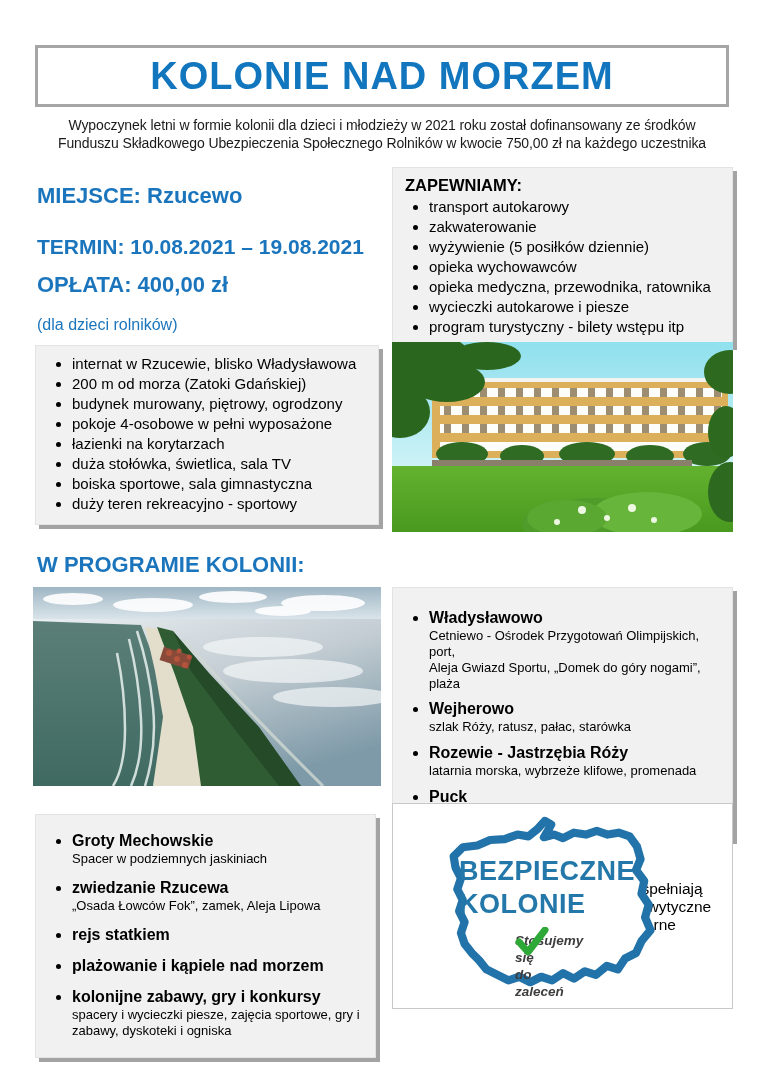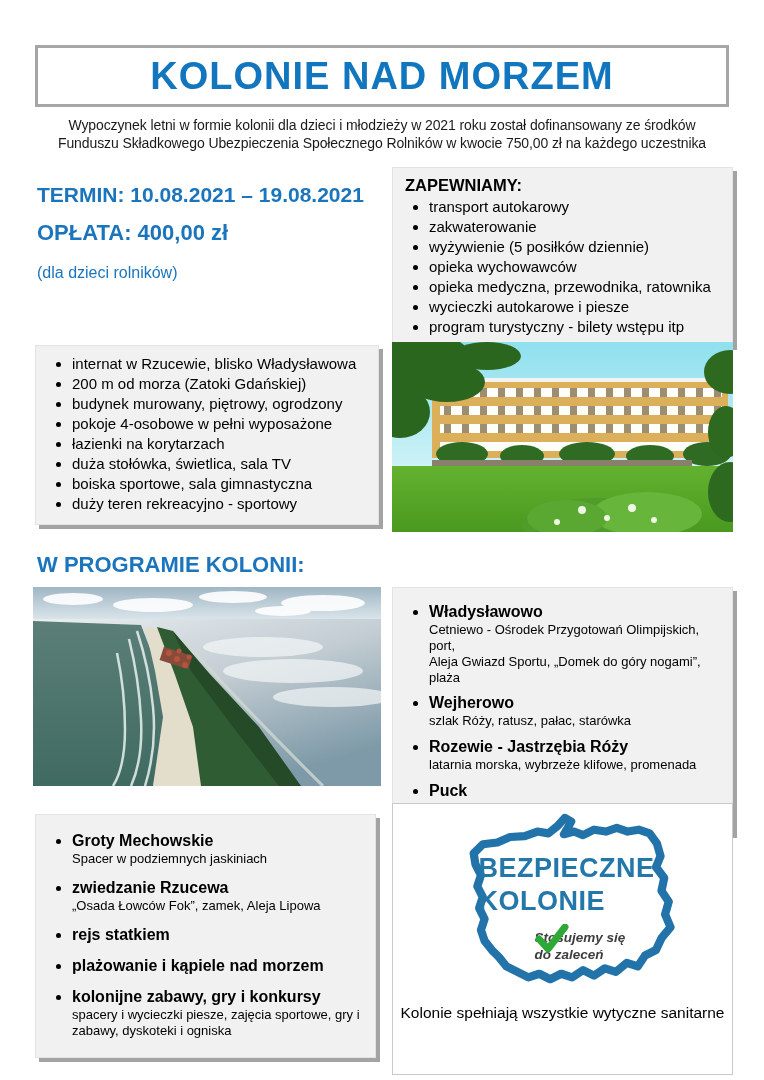--- a/index.html
+++ b/index.html
@@ -45,40 +45,40 @@
   .gray-box li { font-size: 15px; line-height: 1.33; color: #000; }
 
   #zapewniamy-box      { left: 392px; top: 167px; width: 341px; min-height: 169px; }
   #zakwaterowanie-box  { left: 35px;  top: 345px; width: 344px; min-height: 180px; }
 
   
   .rich-list { list-style: disc; margin-left: 22px; }
   .rich-list li { margin-bottom: 8px; }
   .rich-list .bullet-name { font-size: 16px; font-weight: bold; color: #000; line-height: 1.25; }
   .rich-list .bullet-desc { font-size: 13px; color: #000; line-height: 1.22; white-space: pre-line; }
-  #destinations-box { left: 392px; top: 587px; width: 341px; min-height: 199px; padding-top: 14px; }
+  #destinations-box { left: 392px; top: 587px; width: 341px; min-height: 199px; padding-top: 20px; }
   #activities-box   { left: 35px;  top: 814px; width: 341px; min-height: 206px; padding-top: 16px; }
   #activities-box li { margin-bottom: 11px; }
 
   
   .program-heading {
     position: absolute; left: 37px; top: 552px;
     color: #1b75bc; font-weight: bold; font-size: 22px; white-space: nowrap;
   }
 
   
   .photo { position: absolute; display: block; }
   #building-photo { left: 392px; top: 342px; width: 341px; height: 190px; }
   #coast-photo    { left: 33px;  top: 587px; width: 348px; height: 199px; }
 
   
   #badge-box {
-    position: absolute; left: 392px; top: 803px; width: 341px; height: 272px;
+    position: absolute; left: 392px; top: 803px; width: 341px; height: 206px;
     background: #fff; border: 1px solid #c9c9c9;
-    display: flex; flex-direction: column; align-items: center;
+    display: flex; flex-direction: row; align-items: center;
   }
   .map-wrap { position: relative; width: 300px; height: 196px; margin-top: 2px; }
   .map-wrap svg { position: absolute; left: 0; top: 0; }
   .badge-text {
     position: absolute; left: 66px; top: 46px;
     color: #2377a9; font-weight: bold; font-size: 27px; line-height: 1.22;
     letter-spacing: 0.5px;
   }
   .badge-check {
     position: absolute; left: 122px; top: 118px;
@@ -99,20 +99,21 @@
 
   <div class="title-box">
     <h1>KOLONIE NAD MORZEM</h1>
   </div>
   <div class="subtitle">
     <div>Wypoczynek letni w formie kolonii dla dzieci i młodzieży w 2021 roku został dofinansowany ze środków</div>
     <div>Funduszu Składkowego Ubezpieczenia Społecznego Rolników w kwocie 750,00 zł na każdego uczestnika</div>
   </div>
 
   <div class="info-block">
+    <div class="info-line info-miejsce">MIEJSCE: Rzucewo</div>
     <div class="info-line info-termin">TERMIN:  10.08.2021 – 19.08.2021</div>
     <div class="info-line info-oplata">OPŁATA:  400,00 zł</div>
     <div class="info-note">(dla dzieci rolników)</div>
   </div>
 
   <div class="gray-box" id="zapewniamy-box">
     <div class="box-title">ZAPEWNIAMY:</div>
     <ul>
 
     <li>transport autokarowy</li>

